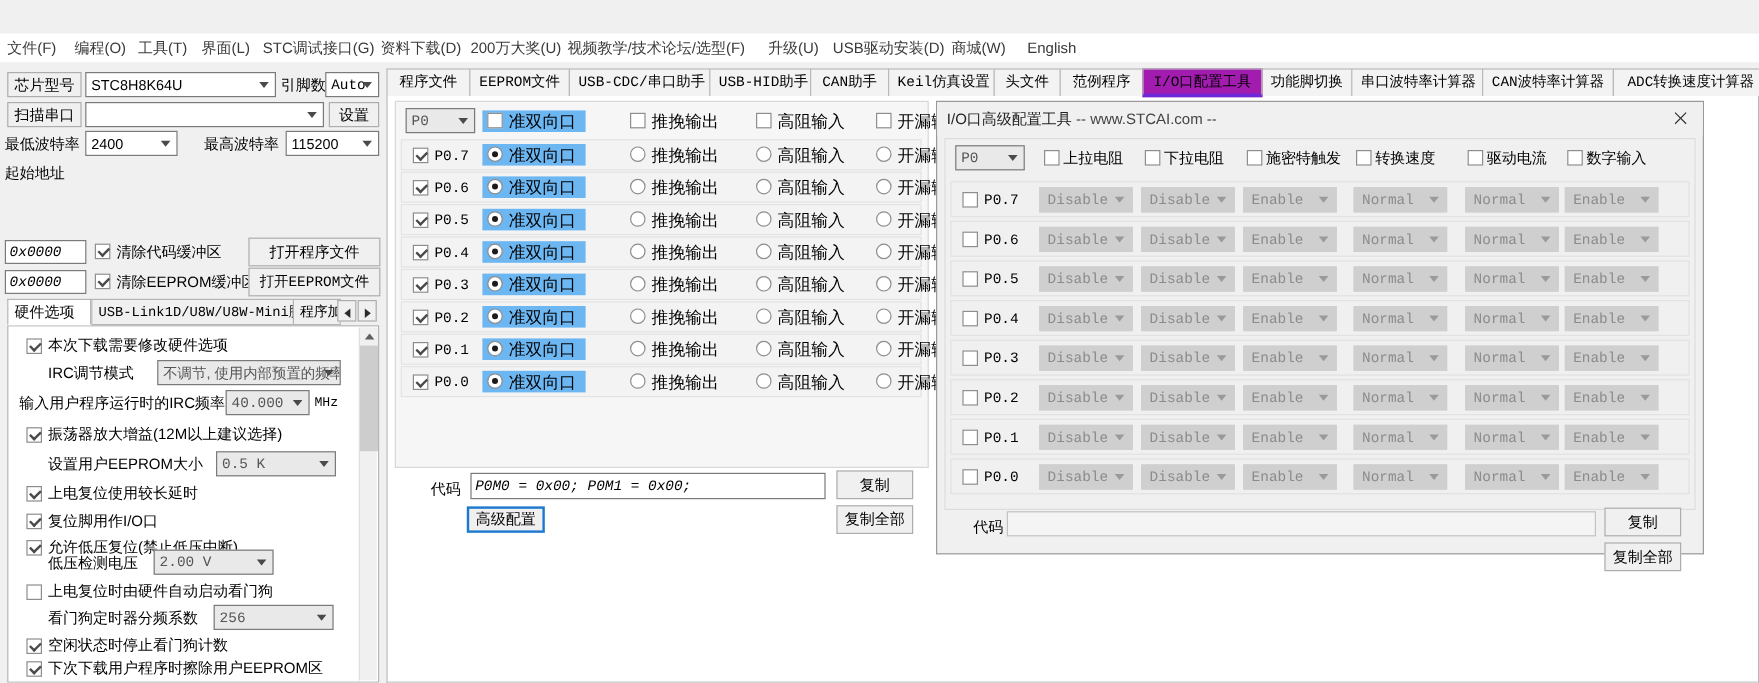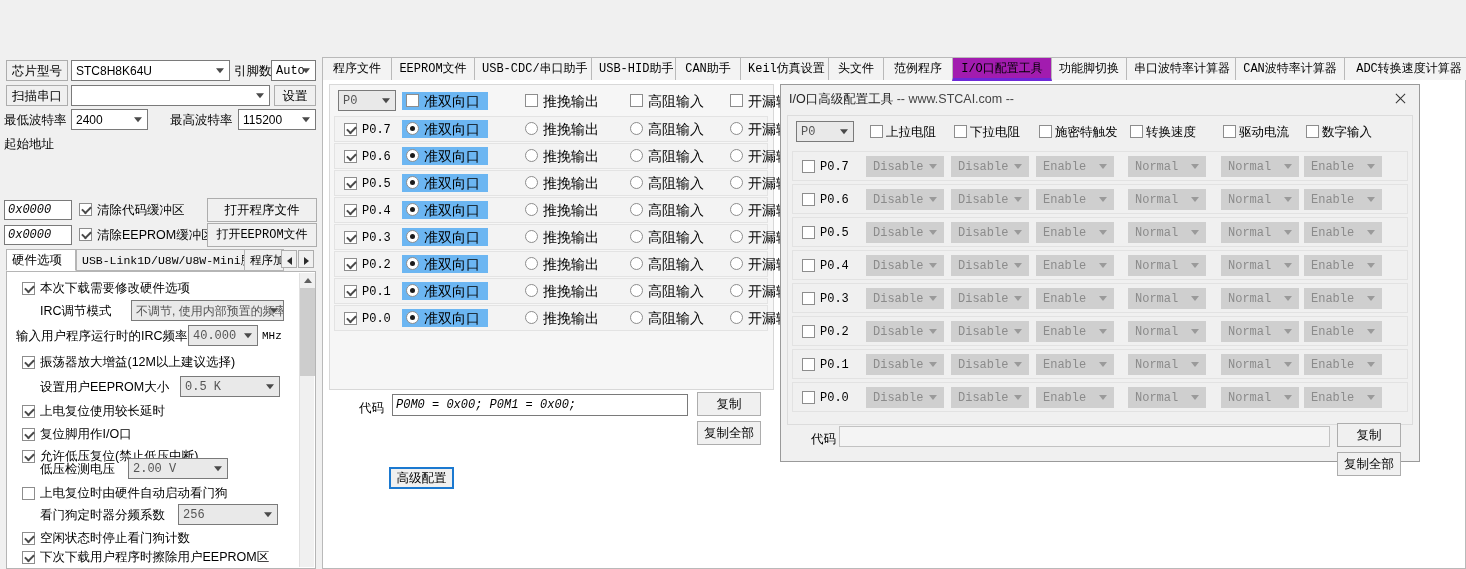--- a/index.html
+++ b/index.html
@@ -85,21 +85,21 @@
   .page { position:absolute; left:322px; top:28px; width:1144px; height:489px; background:#ffffff; border:1px solid #b9b9b9; border-top:none;}
 
   
   .iopanel { position:absolute; left:6px; top:4px; width:445px; height:306px; background:#f6f6f6; border:1px solid #d8d8d8; }
   .iorow { position:absolute; left:4px; width:434px; height:26px; background:#f3f3f3; border:1px solid #e3e3e3; }
   .hl { position:absolute; background:#6cb6f2; height:18px; }
   .opt-lbl { position:absolute; font-size:14px; white-space:nowrap; }
   .pin-lbl { position:absolute; font-size:12px; font-family:"Liberation Mono", monospace; white-space:nowrap;}
   .btn { position:absolute; background:#f0f0f0; border:1px solid #adadad; font-size:12.5px; text-align:center;
          white-space:nowrap; }
-  .btn.focus { border:2px solid #1b79d0; background:#f0f0f0;margin-top:45px; }
+  .btn.focus { border:2px solid #1b79d0; background:#f0f0f0; }
 
   
   .dlg { position:absolute; left:457px; top:4px; width:640px; height:378px; background:#f0f0f0; border:1px solid #9a9a9a; }
   .dlg-title { position:absolute; left:0; top:0; width:638px; height:28px; background:#f0f0f0;}
   .dlg-title .t { position:absolute; left:8px; top:6px; font-size:12.5px; color:#222; white-space:nowrap; }
   .dlg-x { position:absolute; right:2px; top:2px; width:34px; height:24px; }
   .dlg-x::before,.dlg-x::after { content:""; position:absolute; left:11px; top:11px; width:13px; height:1px; background:#333; }
   .dlg-x::before { transform:rotate(45deg); }
   .dlg-x::after { transform:rotate(-45deg); }
   .dlgbody { position:absolute; left:6px; top:30px; width:626px; height:310px; background:#f0f0f0; border:1px solid #dcdcdc; }
@@ -109,20 +109,34 @@
   .dcombo .arrow { position:absolute; right:6px; top:7px; width:0;height:0;border-left:4px solid transparent;
                    border-right:4px solid transparent; border-top:5px solid #9a9a9a; }
   .hdr-lbl { position:absolute; font-size:12.5px; white-space:nowrap; }
 </style>
 </head>
 <body>
 
 <div class="app">
 
 
+  <div class="menubar" id="menubar">
+      <div class="menuitem" style="left: 6px;">文件(F)</div>
+      <div class="menuitem" style="left: 62px;">编程(O)</div>
+      <div class="menuitem" style="left: 115px;">工具(T)</div>
+      <div class="menuitem" style="left: 168px;">界面(L)</div>
+      <div class="menuitem" style="left: 219px;">STC调试接口(G)</div>
+      <div class="menuitem" style="left: 317px;">资料下载(D)</div>
+      <div class="menuitem" style="left: 392px;">200万大奖(U)</div>
+      <div class="menuitem" style="left: 473px;">视频教学/技术论坛/选型(F)</div>
+      <div class="menuitem" style="left: 640px;">升级(U)</div>
+      <div class="menuitem" style="left: 694px;">USB驱动安装(D)</div>
+      <div class="menuitem" style="left: 793px;">商城(W)</div>
+      <div class="menuitem" style="left: 856px;">English</div>
+    </div>
 
   <div class="client">
 
     <div class="leftcol">
 
       <div class="btnbox" style="left:6px;top:8px;width:62px;height:21px;line-height:20px;">芯片型号</div>
       <div class="combo" style="left:71px;top:8px;width:159px;height:21px;line-height:20px;">
         <span class="txt">STC8H8K64U</span>
         <span class="arrow"></span>
       </div>

